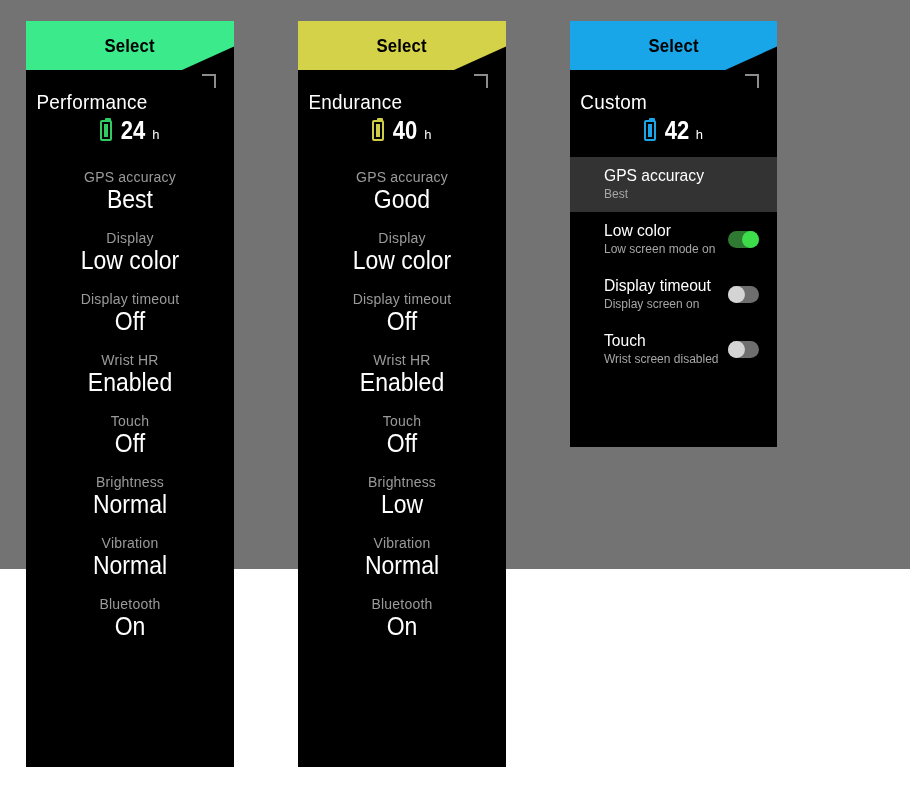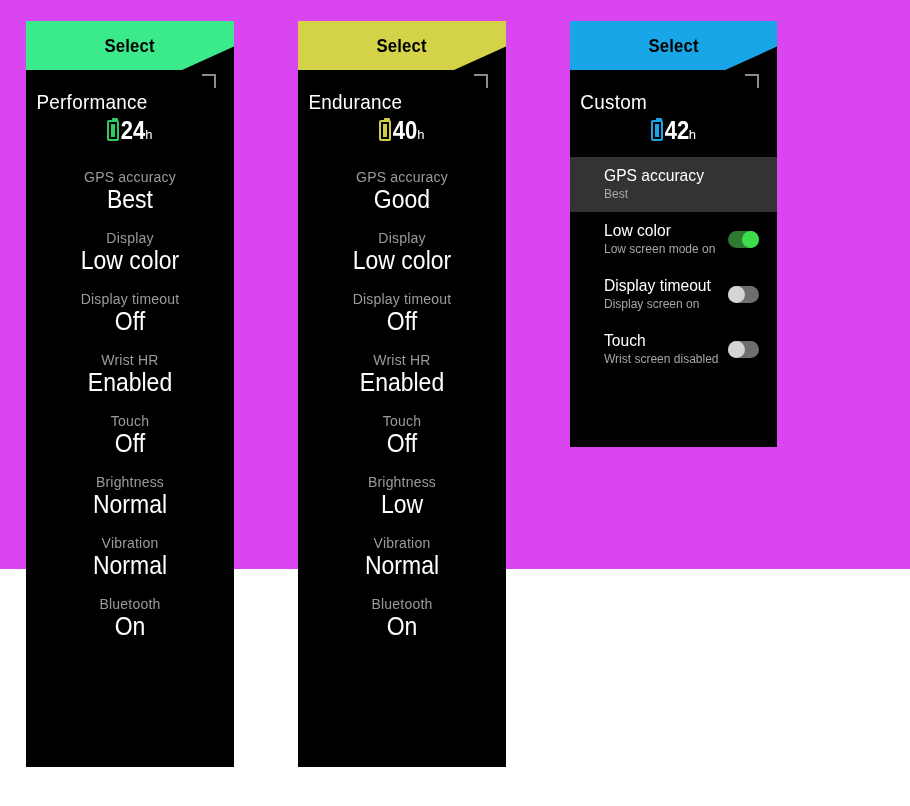--- a/index.html
+++ b/index.html
@@ -12,21 +12,21 @@
   }
   body {
     font-family: "Liberation Sans", "DejaVu Sans", sans-serif;
     -webkit-font-smoothing: antialiased;
   }
 
   #stage {
     position: relative;
     width: 910px;
     height: 569px;
-    background: #d946ef;
+    background: #737373;
   }
 
   
   .watch {
     position: absolute;
     background: #000000;
     overflow: hidden;
   }
   .watch-header {
     position: relative;
@@ -70,20 +70,21 @@
     font-weight: 400;
     letter-spacing: 0.3px;
     transform: scaleX(0.9);
     font-family: "Liberation Sans Narrow", "Liberation Sans", sans-serif;
   }
   .battery-row {
     margin-top: 4px;
     display: flex;
     align-items: center;
     justify-content: center;
+    gap: 7px;
   }
   .battery-icon {
     position: relative;
     width: 12px;
     height: 21px;
     box-sizing: border-box;
     border: 2px solid currentColor;
     border-radius: 2px;
   }
   .battery-icon::before {

